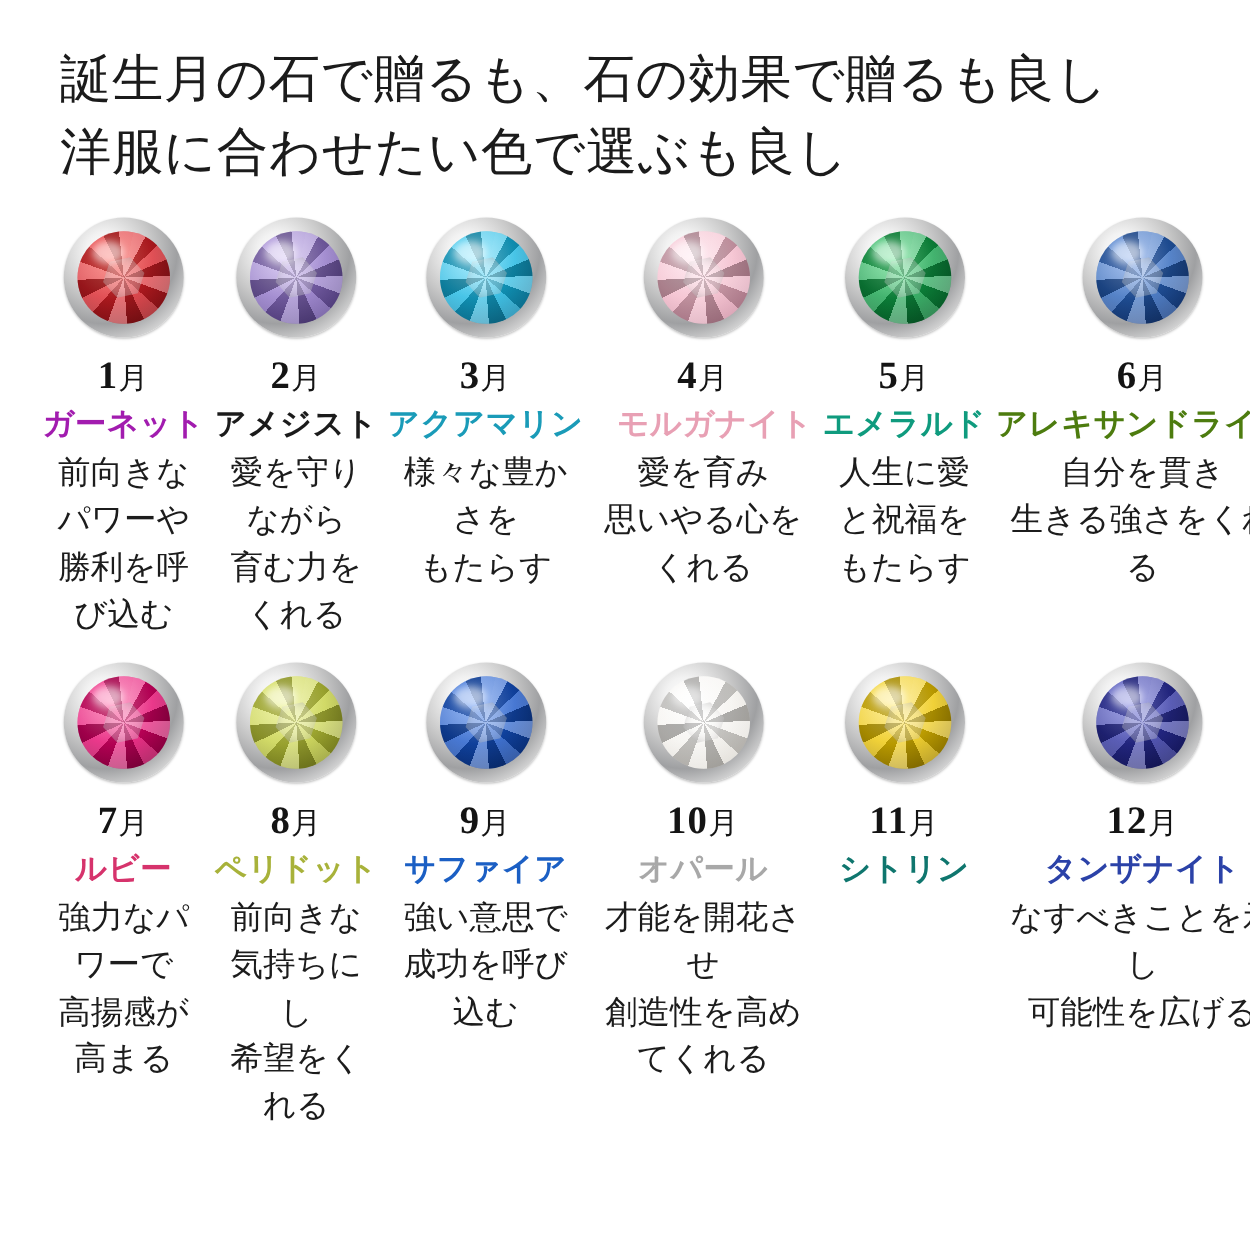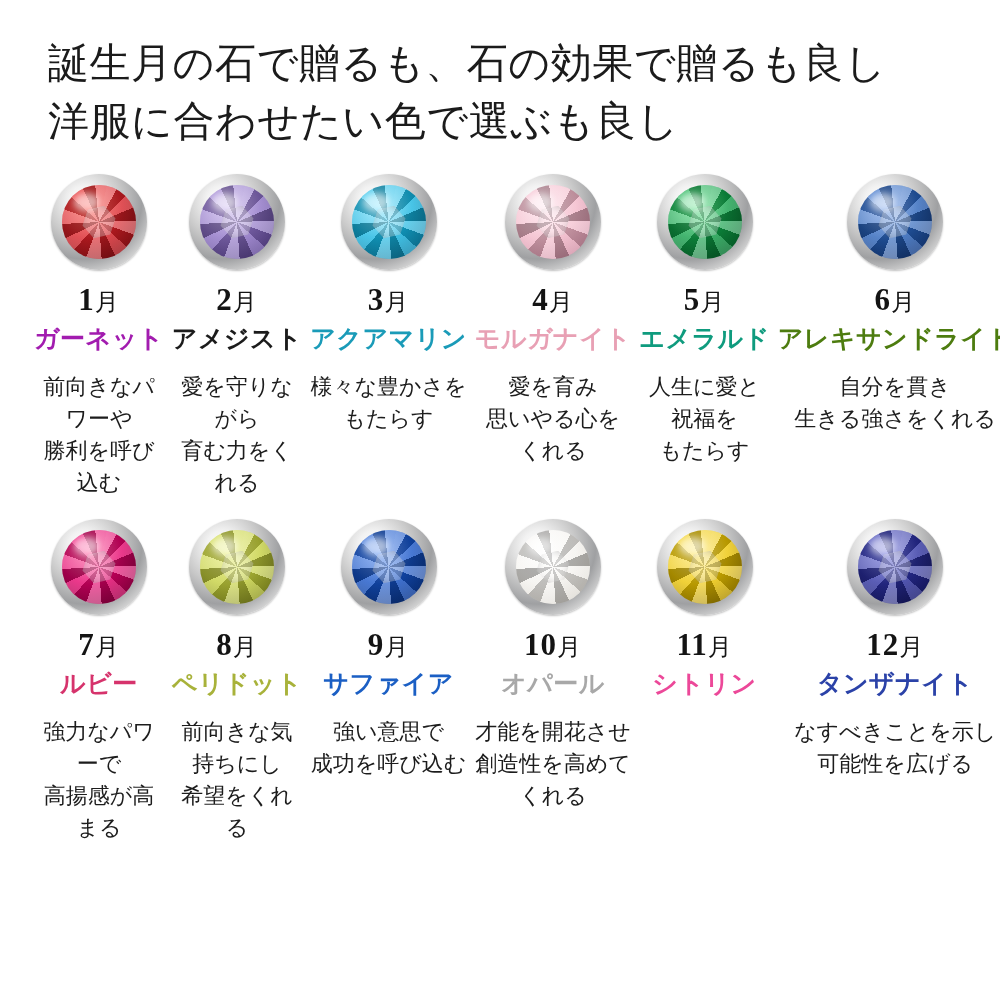--- a/index.html
+++ b/index.html
@@ -143,25 +143,25 @@
     font-size: 24px;
   }
   .stone-name {
     font-size: 25px;
     font-weight: 700;
     margin-top: 4px;
     letter-spacing: 0.5px;
     white-space: nowrap;
   }
   .desc {
-    font-size: 22px;
+    font-size: 26px;
     line-height: 1.45;
     color: #1c1c1c;
     text-align: center;
-    margin-top: 16px;
+    margin-top: 4px;
     white-space: pre-line;
   }
 </style>
 </head>
 <body>
 
 <div class="page">
 
   <div class="headline">
     <div>誕生月の石で贈るも、石の効果で贈るも良し</div>
@@ -214,21 +214,21 @@
       <div class="cell">
         <div class="stone-wrap">
           <div class="stone">
             <div class="gem" style="background: radial-gradient(circle at 38% 30%, rgb(255, 227, 236) 0%, rgb(243, 183, 200) 46%, rgb(192, 126, 149) 100%);">
               <div class="facets"></div>
               <div class="shine"></div>
             </div>
           </div>
         </div>
         <div class="month"><span class="num">4</span><span class="unit">月</span></div>
-        <div class="stone-name" style="color: rgb(232, 160, 180);">モルガナイト</div>
+        <div class="stone-name" style="color: rgb(232, 160, 180); margin-left: 19px;">モルガナイト</div>
         <div class="desc">愛を育み
 思いやる心をくれる</div>
       </div>
       <div class="cell">
         <div class="stone-wrap">
           <div class="stone">
             <div class="gem" style="background: radial-gradient(circle at 38% 30%, rgb(102, 227, 143) 0%, rgb(14, 158, 70) 46%, rgb(4, 86, 36) 100%);">
               <div class="facets"></div>
               <div class="shine"></div>
             </div>
@@ -312,21 +312,21 @@
       <div class="cell">
         <div class="stone-wrap">
           <div class="stone">
             <div class="gem" style="background: radial-gradient(circle at 38% 30%, rgb(255, 233, 112) 0%, rgb(236, 196, 0) 46%, rgb(141, 114, 0) 100%);">
               <div class="facets"></div>
               <div class="shine"></div>
             </div>
           </div>
         </div>
         <div class="month"><span class="num">11</span><span class="unit">月</span></div>
-        <div class="stone-name" style="color: #ec4899;">シトリン</div>
+        <div class="stone-name" style="color: #0f766e;">シトリン</div>
       </div>
       <div class="cell">
         <div class="stone-wrap">
           <div class="stone">
             <div class="gem" style="background: radial-gradient(circle at 38% 30%, rgb(123, 127, 224) 0%, rgb(43, 47, 160) 46%, rgb(17, 19, 87) 100%);">
               <div class="facets"></div>
               <div class="shine"></div>
             </div>
           </div>
         </div>

